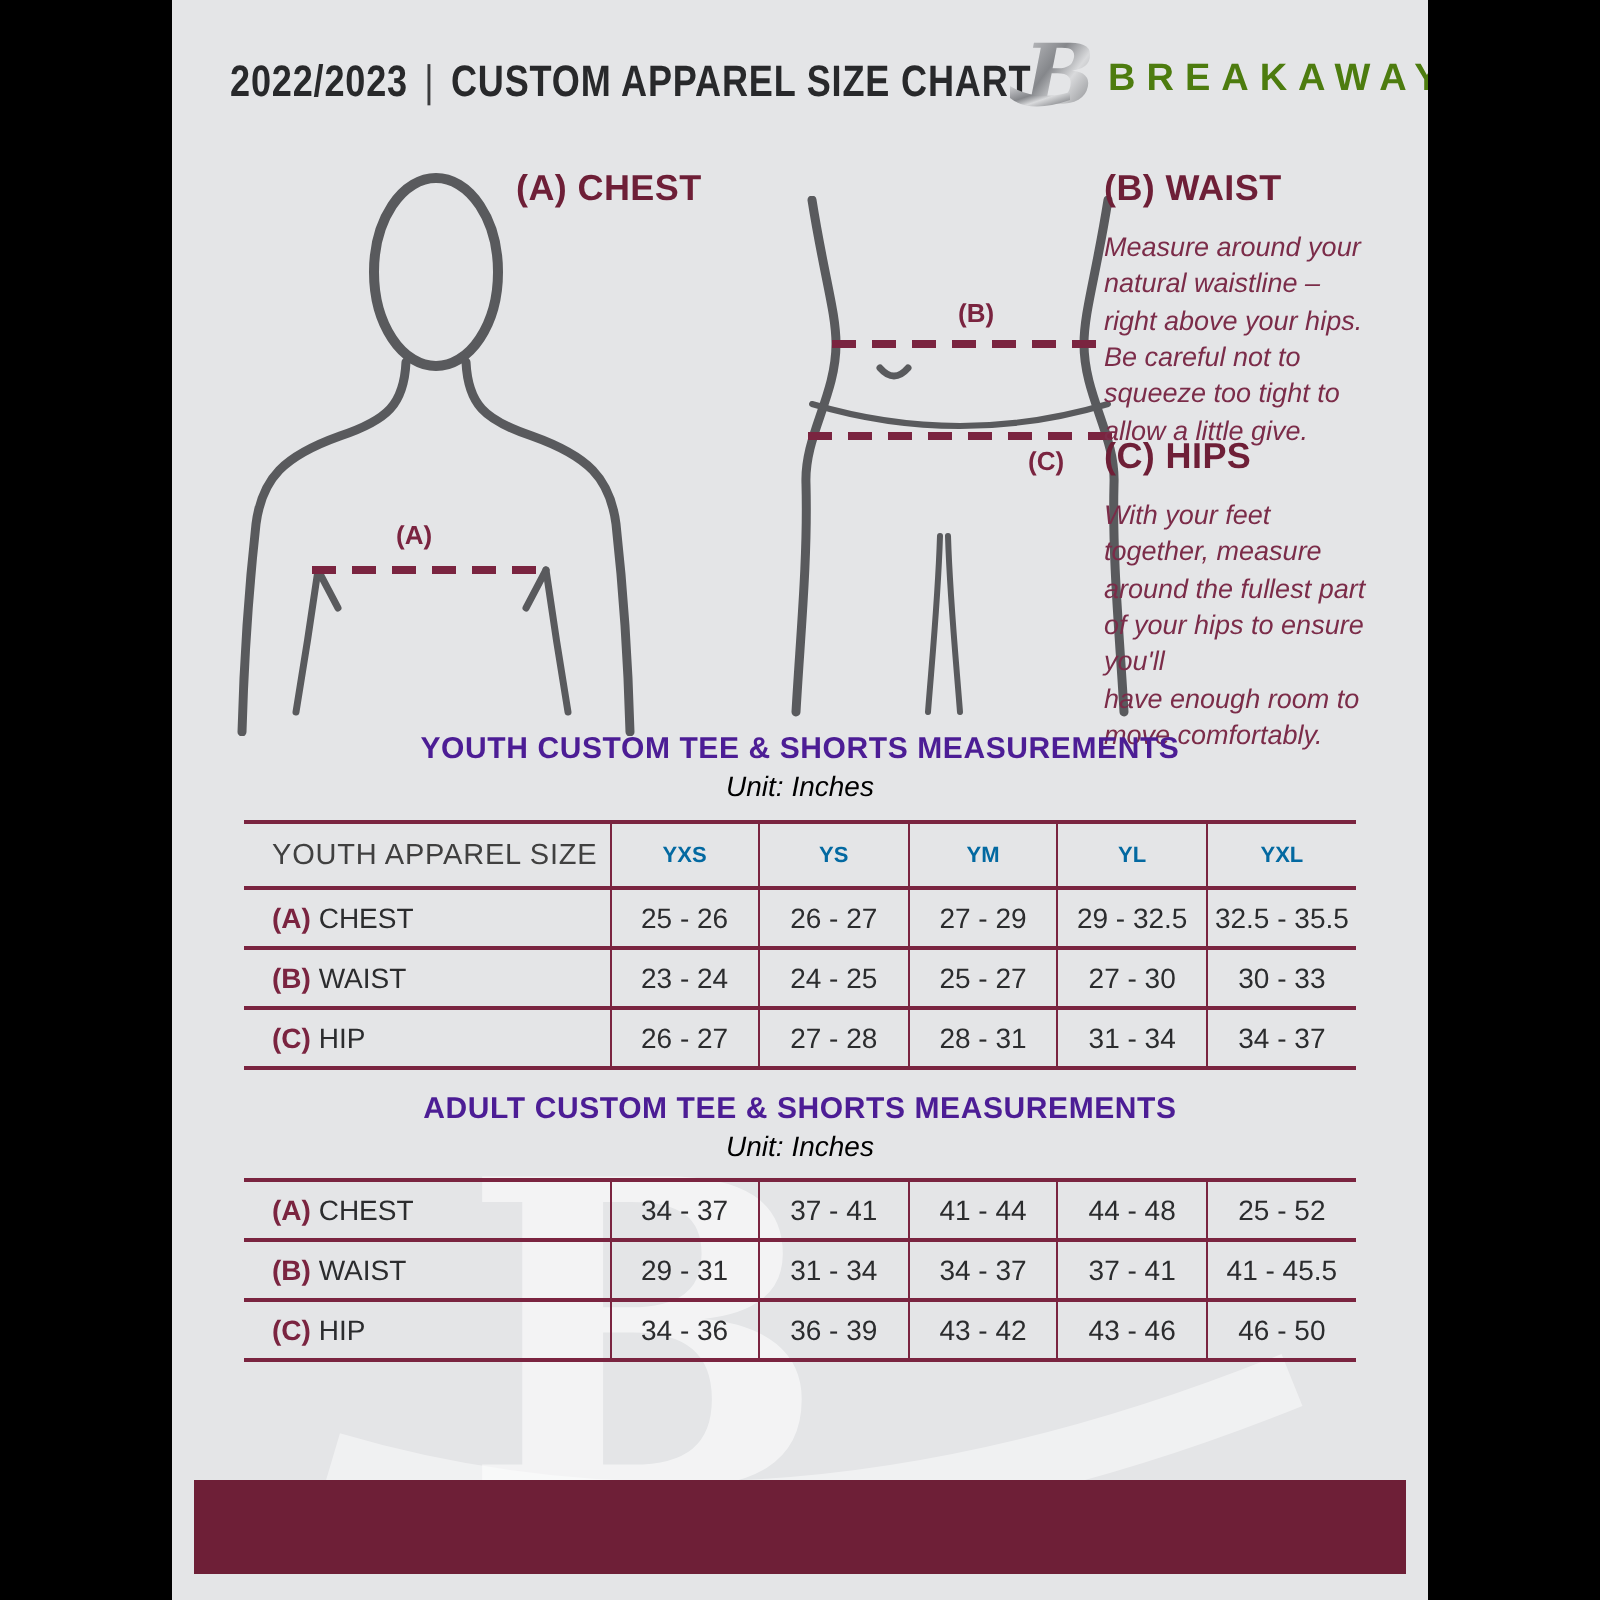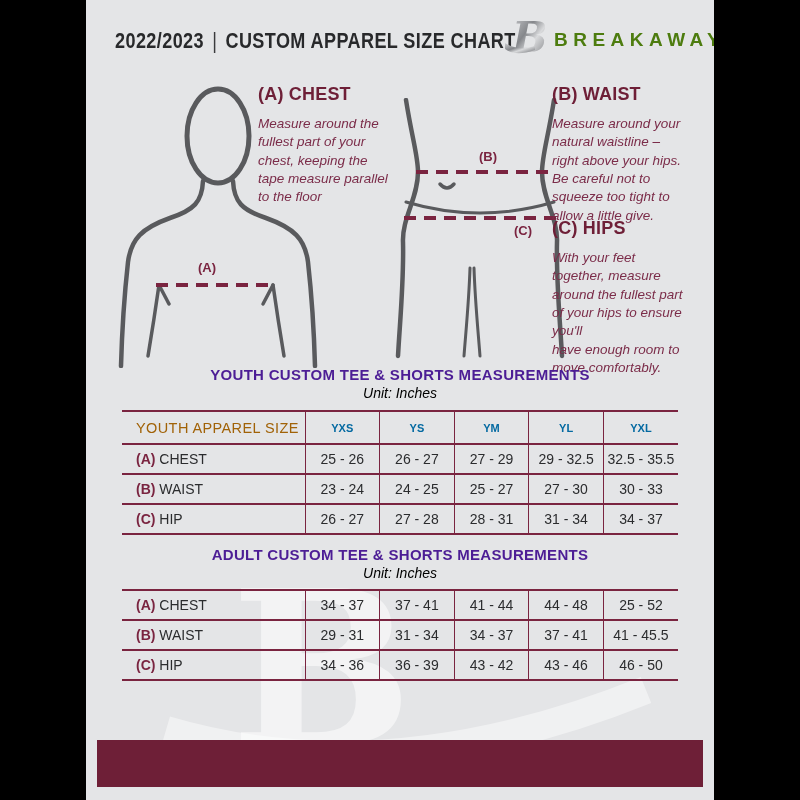--- a/index.html
+++ b/index.html
@@ -57,21 +57,21 @@
     table-layout:fixed;z-index:2;
     border-top:2px solid #7a2440;border-bottom:2px solid #7a2440;
   }
   .table-youth{top:410px;} .table-adult{top:589px;}
   .size-table tr{border-top:2px solid #7a2440;}
   .size-table tr:first-child{border-top:none;}
   .size-table td{border-left:1.5px solid #7a2440;padding:0;text-align:center;
     font-size:14px;color:#2b2c2e;height:28px;}
   .size-table td:first-child{border-left:none;text-align:left;padding-left:14px;}
   .size-table tr.head td{height:31px;font-weight:bold;font-size:11px;color:#0369a1;}
-  .size-table tr.head td:first-child{font-weight:normal;font-size:14.5px;color:#a16207;letter-spacing:.4px;}
+  .size-table tr.head td:first-child{font-weight:normal;font-size:14.5px;color:#404040;letter-spacing:.4px;}
   .row-label{font-size:15px;color:#29292b;}
   .row-prefix{font-weight:bold;color:#7a2440;}
   
   .footer-bar{
     position:absolute;left:11px;top:740px;width:606px;height:47px;
     background:#6e1f37;z-index:3;
   }
 </style>
 </head>
 <body>
@@ -123,25 +123,20 @@
     <path d="M26 74 L164 74" stroke="#7a2440" stroke-width="4" stroke-dasharray="12 8" fill="none"></path>
     <path d="M14 120 L172 120" stroke="#7a2440" stroke-width="4" stroke-dasharray="12 8" fill="none"></path>
   </svg>
 
   <span class="meas-label label-a">(A)</span>
   <span class="meas-label label-b">(B)</span>
   <span class="meas-label label-c">(C)</span>
 
   <div class="guide guide-a">
     <h3>(A) CHEST</h3>
-    <p>Measure around the
-fullest part of your
-chest, keeping the
-tape measure parallel
-to the floor</p>
   </div>
   <div class="guide guide-b">
     <h3>(B) WAIST</h3>
     <p>Measure around your
 natural waistline –
 right above your hips.
 Be careful not to
 squeeze too tight to
 allow a little give.</p>
   </div>

